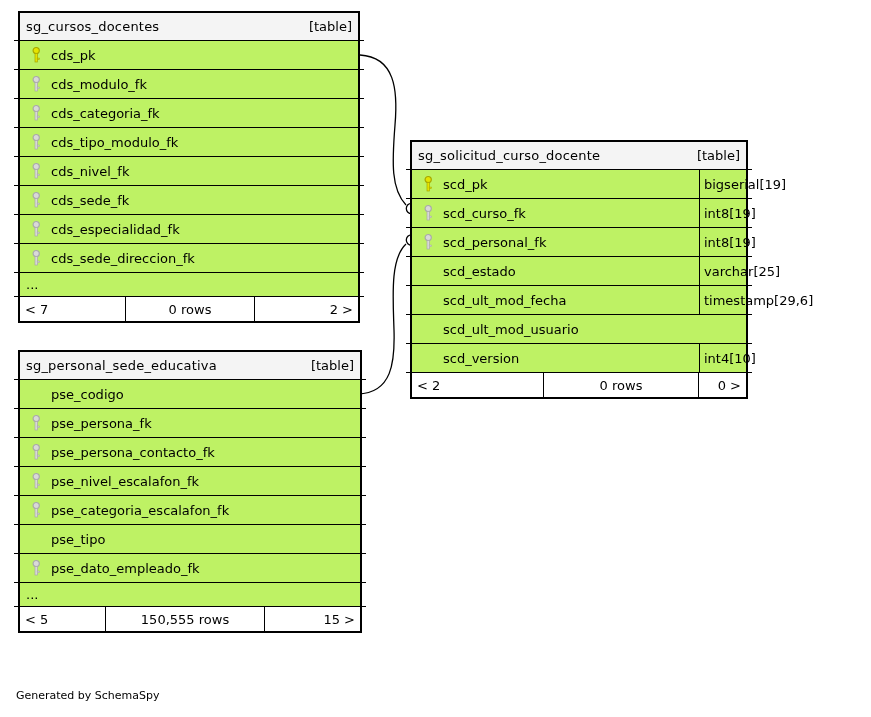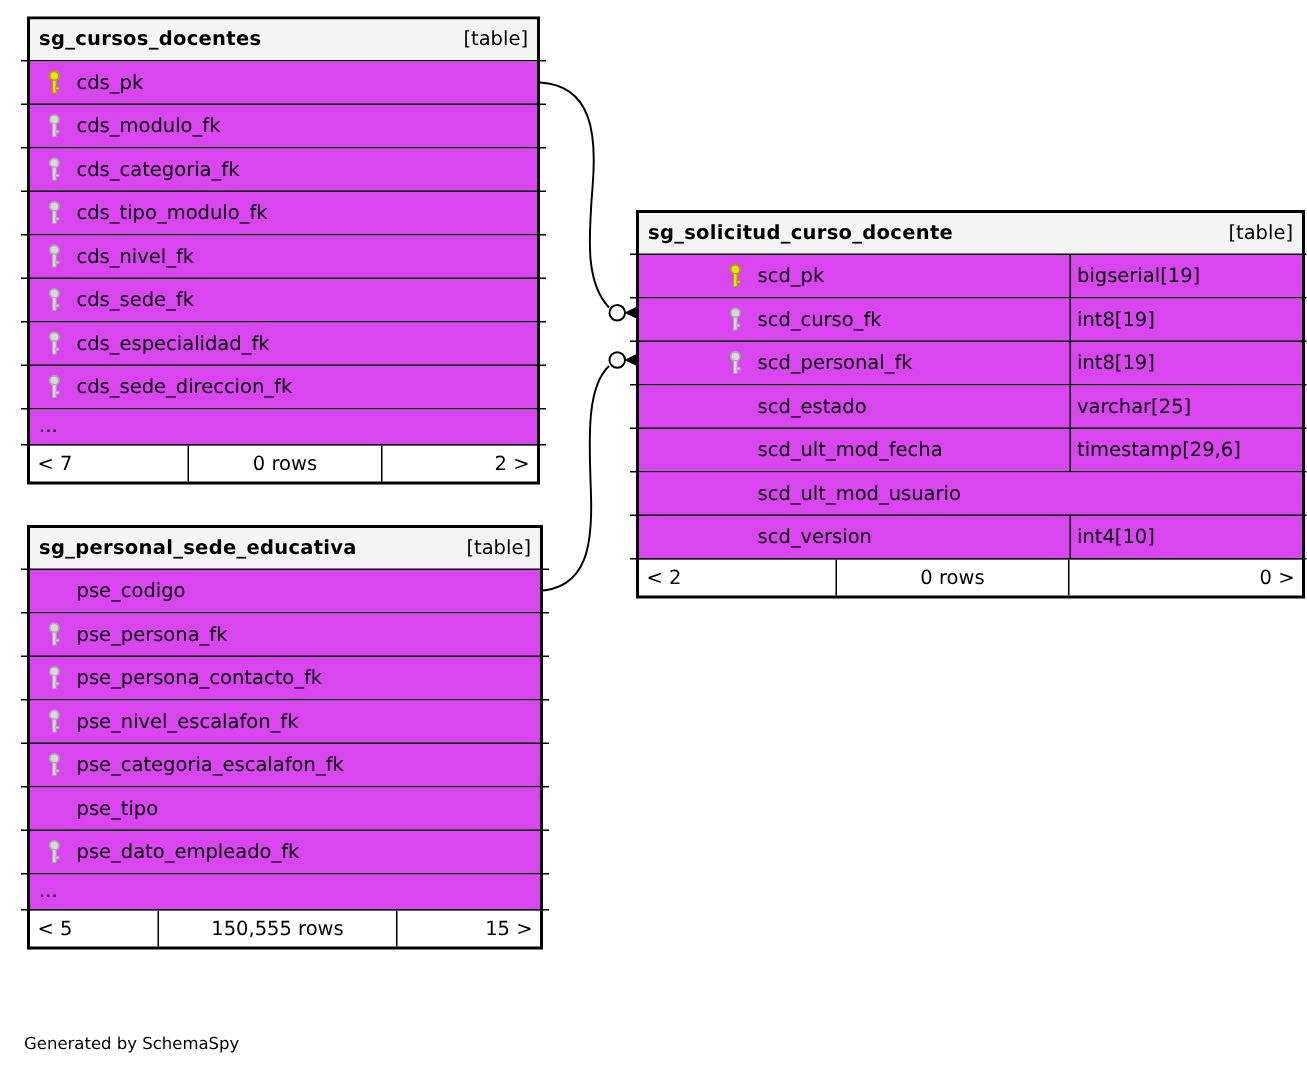--- a/index.html
+++ b/index.html
@@ -2,36 +2,36 @@
 <html><head>
 <meta charset="utf-8">
 <style>
   * { box-sizing: border-box; margin: 0; padding: 0; }
   body { background: #ffffff; font-family: "DejaVu Sans", "Liberation Sans", sans-serif; }
   #canvas { position: relative; width: 871px; height: 717px; background: #ffffff; overflow: hidden; }
 
   .entity { position: absolute; background: #ffffff; border: 2px solid #000; font-size: 13px; color: #000; }
   #t1 { left: 18px; top: 11px;  width: 342px; }
   #t2 { left: 18px; top: 350px; width: 344px; }
-  #t3 { left: 424px; top: 140px; width: 446px; }
-
-  .row { position: relative; display: flex; align-items: center; height: 29px; border-bottom: 1px solid #000; background: #d946ef; }
+  #t3 { left: 410px; top: 140px; width: 338px; }
+
+  .row { position: relative; display: flex; align-items: center; height: 29px; border-bottom: 1px solid #000; background: #bef264; }
   
   .row::before, .row::after { content: ""; position: absolute; bottom: -1px; width: 4px; height: 1px; background: #000; }
   .row::before { left: -6px; }
   .row::after  { right: -6px; }
 
   .t-header { height: 28px; background: #f4f4f4; justify-content: space-between; padding: 0 6px; }
-  .t-title { font-weight: bold; letter-spacing: 0.2px; }
+  .t-title { font-weight: normal; letter-spacing: 0.2px; }
   .t-badge { font-weight: normal; }
 
   .key-slot { width: 17px; margin-left: 8px; display: flex; justify-content: center; align-items: center; flex: 0 0 auto; }
   .col-name { margin-left: 6px; white-space: nowrap; }
 
-  .cell-name { flex: 0 0 287px; display: flex; align-items: center; height: 100%; padding-left: 48px; }
+  .cell-name { flex: 0 0 287px; display: flex; align-items: center; height: 100%; }
   .cell-type { flex: 1; display: flex; align-items: center; height: 100%; border-left: 1px solid #000; padding-left: 4px; white-space: nowrap; }
 
   .t-dots { height: 24px; padding-left: 6px; }
 
   .t-footer { display: flex; height: 24px; align-items: stretch; }
   .t-footer span { display: flex; align-items: center; }
   .f-left  { padding-left: 5px; }
   .f-center { justify-content: center; border-left: 1px solid #000; border-right: 1px solid #000; }
   .f-right { flex: 1; justify-content: flex-end; padding-right: 5px; }
   #t1 .f-left { width: 105px; } #t1 .f-center { width: 130px; }

